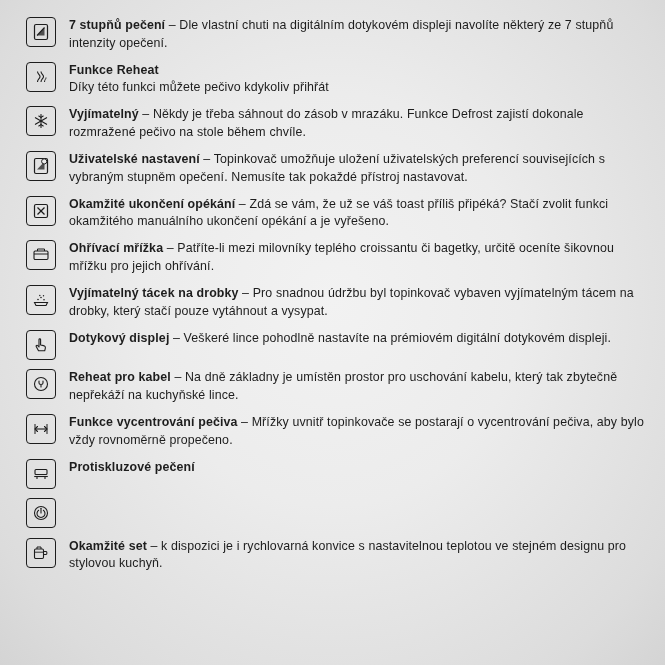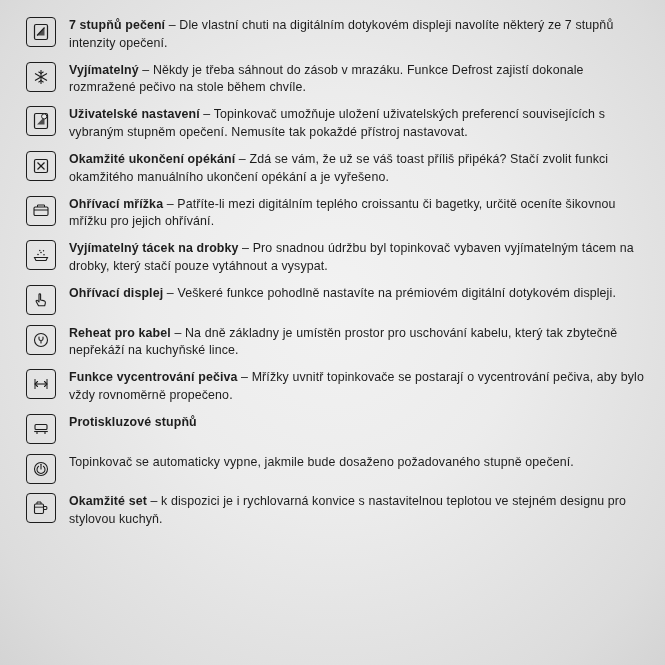--- a/index.html
+++ b/index.html
@@ -68,20 +68,33 @@
           <rect x="2.5" y="1.5" width="13" height="15" rx="1.5" fill="none" stroke="#1d1d1d" stroke-width="1.2"></rect>
           <line x1="5" y1="12.5" x2="12.5" y2="4.5" stroke="#1d1d1d" stroke-width="1.1"></line>
           <path d="M5 12.5 L12.5 4.5 L12.5 12.5 Z" fill="#1d1d1d" opacity="0.75"></path>
         </svg>
     </div>
     <div class="feature-text">
       <span class="title">7 stupňů pečení</span><span class="dash"> – </span><span class="body">Dle vlastní chuti na digitálním dotykovém displeji navolíte některý ze 7 stupňů intenzity opečení.</span>
     </div>
   </div>
 
+  <div class="feature-row">
+    <div class="icon-box">
+      <svg width="18" height="18" viewBox="0 0 18 18">
+          <path d="M5.5 14 C5.5 11 8 11 8 8.5 C8 6.5 5.5 6 5.5 3.5" fill="none" stroke="#1d1d1d" stroke-width="1.1"></path>
+          <path d="M9 14 C9 11 11.5 11 11.5 8.5 C11.5 6.5 9 6 9 3.5" fill="none" stroke="#1d1d1d" stroke-width="1.1"></path>
+          <path d="M12.5 14 C12.5 11.5 14 11.5 14 9.5" fill="none" stroke="#1d1d1d" stroke-width="1"></path>
+        </svg>
+    </div>
+    <div class="feature-text">
+      <div><span class="title">Funkce Reheat</span></div>
+      <div><span class="body">Díky této funkci můžete pečivo kdykoliv přihřát</span></div>
+    </div>
+  </div>
 
   <div class="feature-row">
     <div class="icon-box">
       <svg width="18" height="18" viewBox="0 0 18 18">
           <g stroke="#1d1d1d" stroke-width="1.1" stroke-linecap="round">
             <line x1="9" y1="2.5" x2="9" y2="15.5"></line>
             <line x1="3.4" y1="5.7" x2="14.6" y2="12.3"></line>
             <line x1="3.4" y1="12.3" x2="14.6" y2="5.7"></line>
             <line x1="6.8" y1="4" x2="9" y2="5.4"></line>
             <line x1="11.2" y1="4" x2="9" y2="5.4"></line>
@@ -125,21 +138,21 @@
     <div class="icon-box">
       <svg width="18" height="18" viewBox="0 0 18 18">
           <rect x="2" y="5" width="14" height="8.5" rx="1.2" fill="none" stroke="#1d1d1d" stroke-width="1.1"></rect>
           <line x1="2" y1="8" x2="16" y2="8" stroke="#1d1d1d" stroke-width="1"></line>
           <line x1="5.5" y1="5" x2="5.5" y2="3" stroke="#1d1d1d" stroke-width="1"></line>
           <line x1="12.5" y1="5" x2="12.5" y2="3" stroke="#1d1d1d" stroke-width="1"></line>
           <line x1="5.5" y1="3" x2="12.5" y2="3" stroke="#1d1d1d" stroke-width="1"></line>
         </svg>
     </div>
     <div class="feature-text">
-      <span class="title">Ohřívací mřížka</span><span class="dash"> – </span><span class="body">Patříte-li mezi digitálním teplého croissantu či bagetky, určitě oceníte šikovnou mřížku pro jejich ohřívání.</span>
+      <span class="title">Ohřívací mřížka</span><span class="dash"> – </span><span class="body">Patříte-li mezi milovníky teplého croissantu či bagetky, určitě oceníte šikovnou mřížku pro jejich ohřívání.</span>
     </div>
   </div>
 
   <div class="feature-row">
     <div class="icon-box">
       <svg width="18" height="18" viewBox="0 0 18 18">
           <path d="M2.5 11.5 L15.5 11.5 L14 14.5 L4 14.5 Z" fill="none" stroke="#1d1d1d" stroke-width="1.1"></path>
           <g fill="#1d1d1d">
             <circle cx="6" cy="8.5" r="0.8"></circle>
             <circle cx="9" cy="6.5" r="0.8"></circle>
@@ -154,21 +167,21 @@
     </div>
   </div>
 
   <div class="feature-row">
     <div class="icon-box">
       <svg width="18" height="18" viewBox="0 0 18 18">
           <path d="M7 3.5 C7 2.6 8.6 2.6 8.6 3.5 L8.6 9 L11.5 9.6 C13 9.9 13.6 11 13.3 12.3 L12.7 14.8 L6.5 14.8 L4.2 10.6 C3.7 9.7 5 8.8 5.7 9.6 L7 11 Z" fill="none" stroke="#1d1d1d" stroke-width="1.1" stroke-linejoin="round"></path>
         </svg>
     </div>
     <div class="feature-text">
-      <span class="title">Ohřívací displej</span><span class="dash"> – </span><span class="body">Veškeré funkce pohodlně nastavíte na prémiovém digitální dotykovém displeji.</span>
+      <span class="title">Dotykový displej</span><span class="dash"> – </span><span class="body">Veškeré lince pohodlně nastavíte na prémiovém digitální dotykovém displeji.</span>
     </div>
   </div>
 
   <div class="feature-row">
     <div class="icon-box">
       <svg width="18" height="18" viewBox="0 0 18 18">
           <circle cx="9" cy="9" r="6.5" fill="none" stroke="#1d1d1d" stroke-width="1.1"></circle>
           <path d="M9 12 L9 9.5 M7 6 L7 8 C7 9 8 9.5 9 9.5 C10 9.5 11 9 11 8 L11 6" fill="none" stroke="#1d1d1d" stroke-width="1.1" stroke-linecap="round"></path>
         </svg>
     </div>
@@ -195,34 +208,33 @@
   <div class="feature-row">
     <div class="icon-box">
       <svg width="18" height="18" viewBox="0 0 18 18">
           <rect x="3" y="4.5" width="12" height="5" rx="1" fill="none" stroke="#1d1d1d" stroke-width="1.1"></rect>
           <line x1="2.2" y1="11.5" x2="15.8" y2="11.5" stroke="#1d1d1d" stroke-width="1.1"></line>
           <line x1="5" y1="11.5" x2="5" y2="14" stroke="#1d1d1d" stroke-width="1.1"></line>
           <line x1="13" y1="11.5" x2="13" y2="14" stroke="#1d1d1d" stroke-width="1.1"></line>
         </svg>
     </div>
     <div class="feature-text">
-      <div><span class="title">Protiskluzové stupňů</span></div>
+      <div><span class="title">Protiskluzové pečení</span></div>
     </div>
   </div>
 
   <div class="feature-row">
     <div class="icon-box">
       <svg width="18" height="18" viewBox="0 0 18 18">
           <circle cx="9" cy="9" r="6.5" fill="none" stroke="#1d1d1d" stroke-width="1.1"></circle>
           <path d="M6.6 6.3 A4 4 0 1 0 11.4 6.3" fill="none" stroke="#1d1d1d" stroke-width="1.1" stroke-linecap="round"></path>
           <line x1="9" y1="4.3" x2="9" y2="9" stroke="#1d1d1d" stroke-width="1.1" stroke-linecap="round"></line>
         </svg>
     </div>
     <div class="feature-text">
-      <div><span class="body">Topinkovač se automaticky vypne, jakmile bude dosaženo požadovaného stupně opečení.</span></div>
     </div>
   </div>
 
   <div class="feature-row">
     <div class="icon-box">
       <svg width="18" height="18" viewBox="0 0 18 18">
           <rect x="2.5" y="5" width="9" height="9.5" rx="1.2" fill="none" stroke="#1d1d1d" stroke-width="1.1"></rect>
           <path d="M11.5 7.5 L14 7.5 C15.2 7.5 15.2 10.5 14 10.5 L11.5 10.5" fill="none" stroke="#1d1d1d" stroke-width="1.1"></path>
           <path d="M5 5 L5 3 L9 3 L9 5" fill="none" stroke="#1d1d1d" stroke-width="1"></path>
           <line x1="2.5" y1="8.2" x2="11.5" y2="8.2" stroke="#1d1d1d" stroke-width="0.9"></line>

